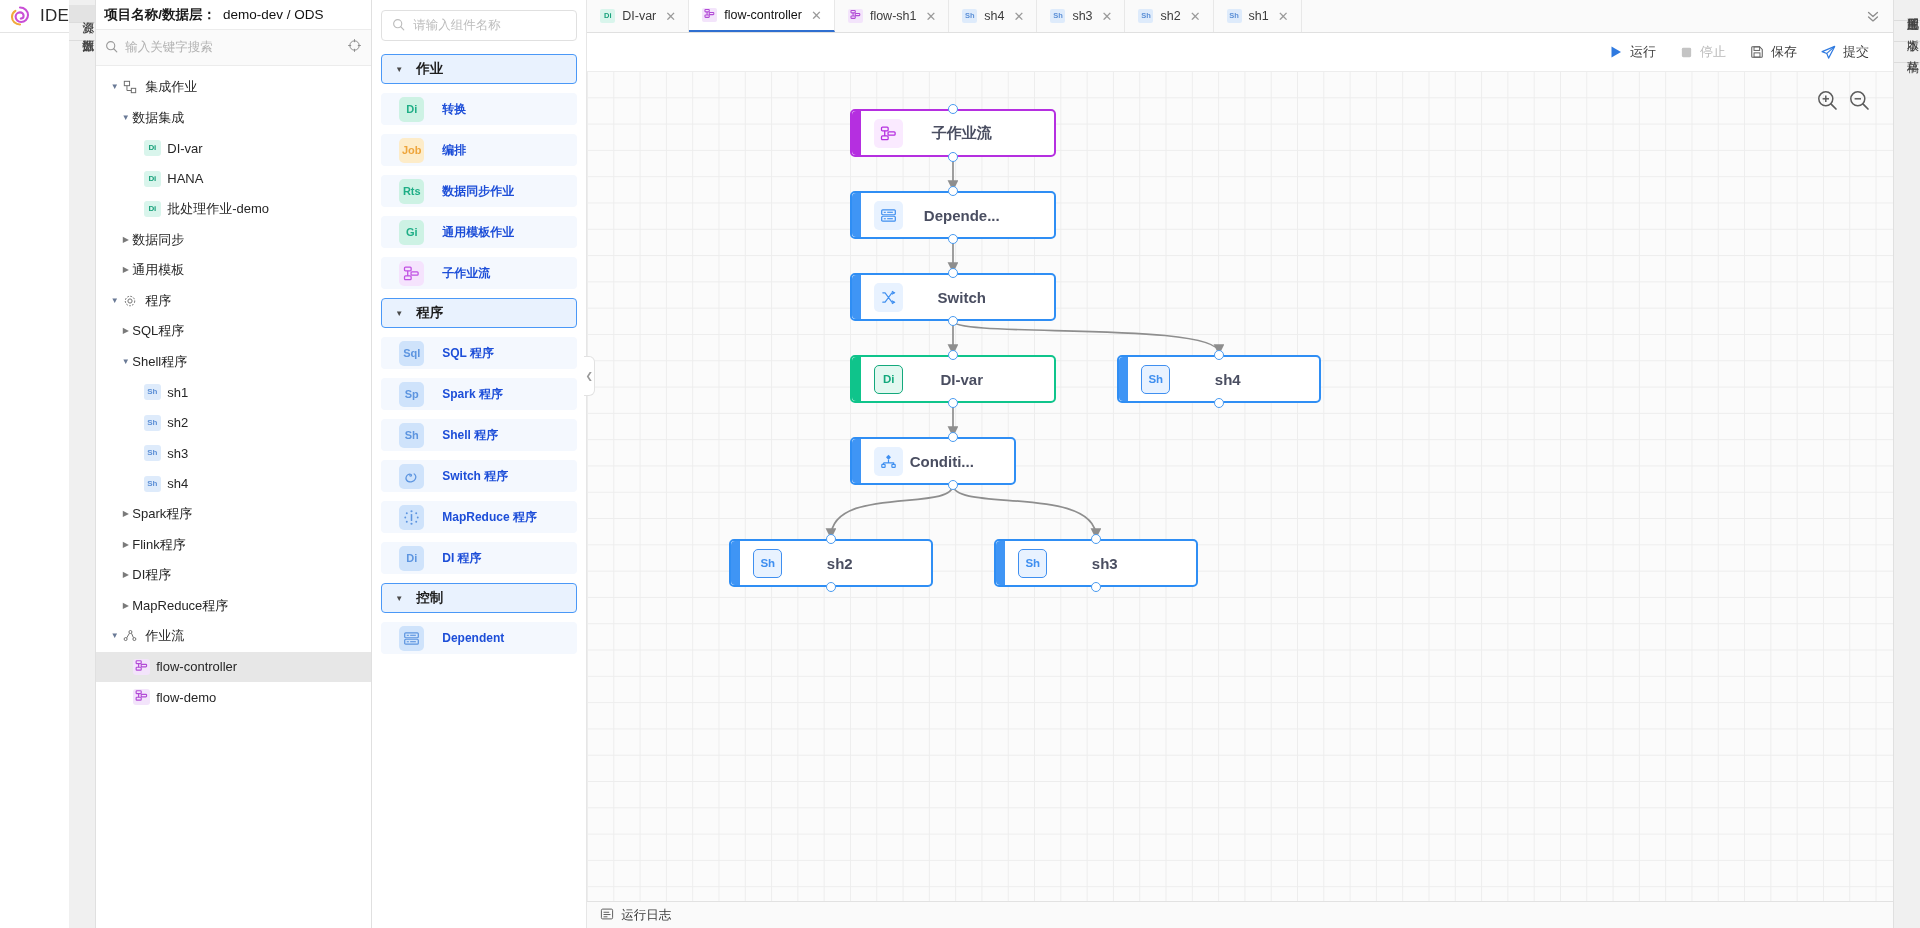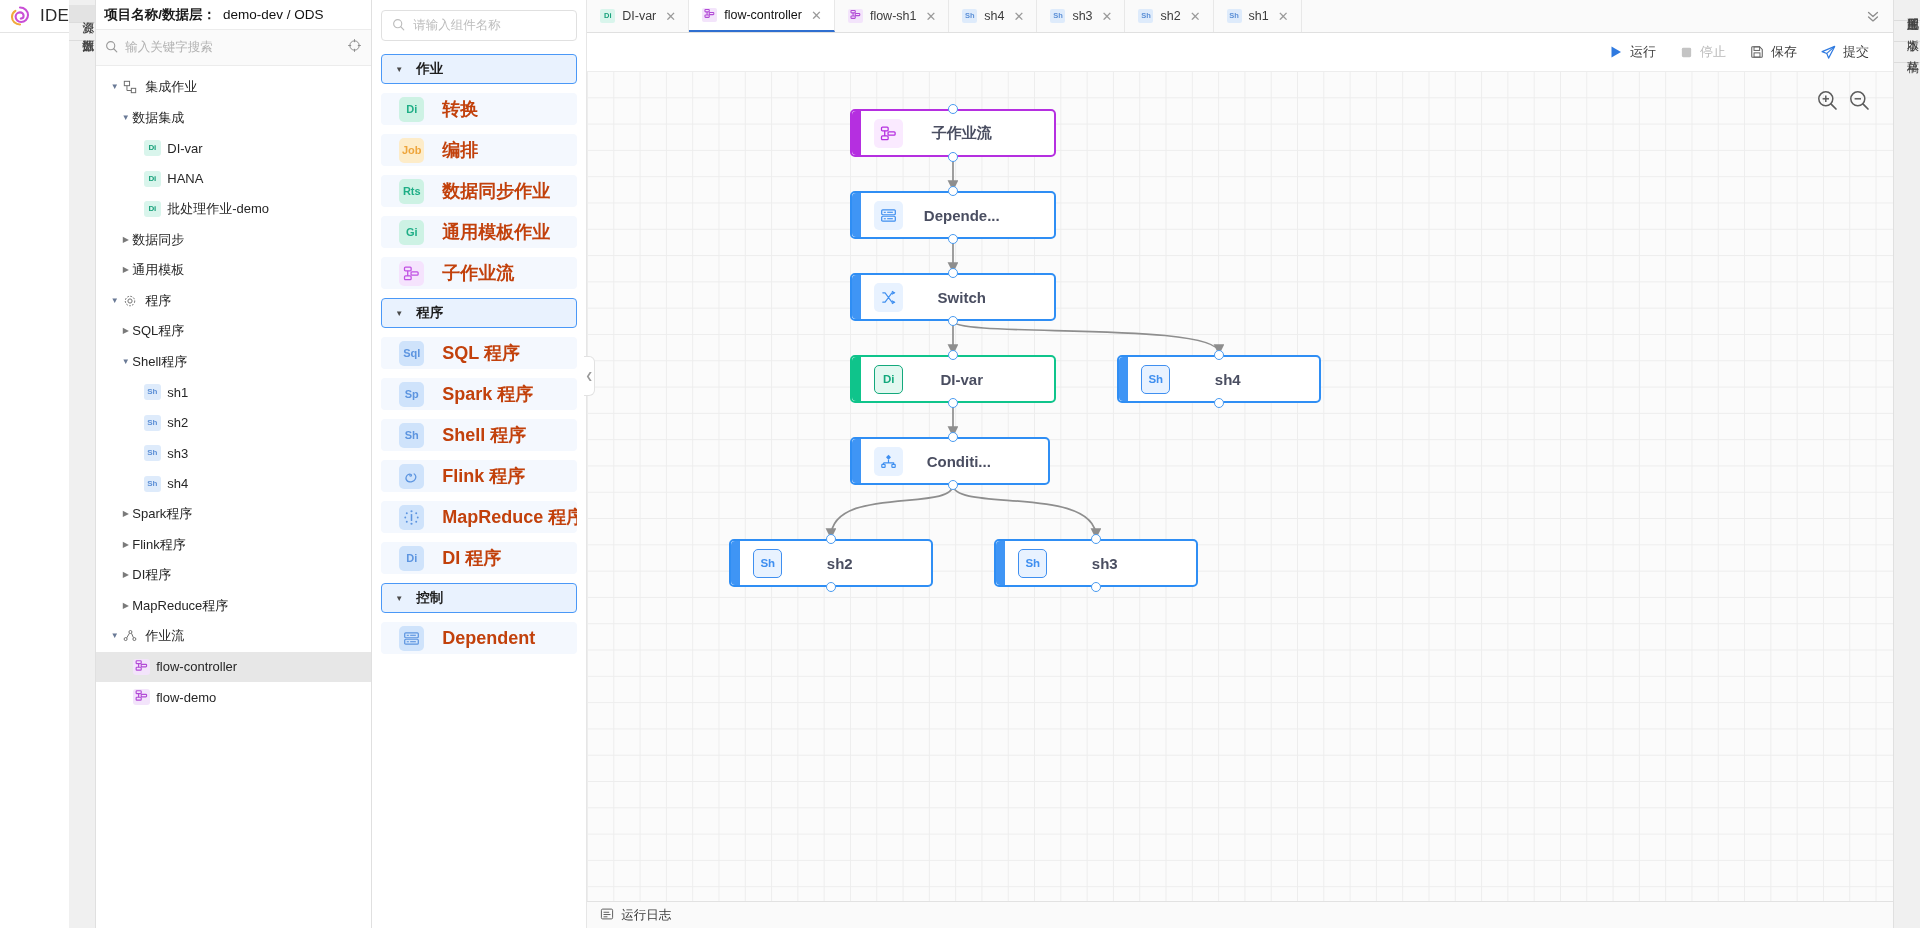--- a/index.html
+++ b/index.html
@@ -93,21 +93,21 @@
     margin-bottom: 9px; cursor: grab; padding-left: 18px; gap: 18px;
   }
   .pal-badge {
     width: 25px; height: 25px; border-radius: 5px; display: flex; align-items: center;
     justify-content: center; font-size: 11px; font-weight: bold; flex: none;
   }
   .pal-badge.g  { background: #cdf2e4; color: #1fae86; }
   .pal-badge.y  { background: #fdecc9; color: #eea53c; }
   .pal-badge.b  { background: #cfe3fb; color: #5d95e0; }
   .pal-badge.p  { background: #f5e3fd; color: #c04fe3; }
-  .pal-item .plabel { font-size: 18px; font-weight: bold; color: #c2410c; white-space: nowrap; text-align: center; }
+  .pal-item .plabel { font-size: 12px; font-weight: bold; color: #1d4ed8; white-space: nowrap; text-align: center; }
   .pal-scroll { overflow: hidden; flex: 1; }
 
   
   .collapse-handle {
     position: absolute; right: -9px; top: 356px; width: 11px; height: 40px;
     background: #ffffff; border: 1px solid #e2e2e2; border-left: none;
     border-radius: 0 6px 6px 0; display: flex; align-items: center; justify-content: center;
     font-size: 9px; color: #9a9a9a; cursor: pointer; z-index: 6;
   }
 
@@ -457,21 +457,21 @@
             <span class="plabel">Shell 程序</span>
           </div>
           <div class="pal-item">
             <span class="pal-badge b">
               <svg width="17" height="17" viewBox="0 0 18 18">
                 <path d="M5.2 14.2c-1.6-1-2.4-2.8-1.9-4.6.6-2.2 2.8-3.4 4.6-3 .9.2 1.3.9 1 1.6-.3.7-1.2.6-1.6.2" fill="none" stroke="currentColor" stroke-width="1.3" stroke-linecap="round"></path>
                 <path d="M5.2 14.2c2.6 1.1 6.3.4 7.7-2.2 1.1-2.1.5-4.5-1.1-5.8" fill="none" stroke="currentColor" stroke-width="1.3" stroke-linecap="round"></path>
                 <circle cx="7.1" cy="7.3" r=".75" fill="currentColor"></circle>
               </svg>
             </span>
-            <span class="plabel">Flink 程序</span>
+            <span class="plabel">Switch 程序</span>
           </div>
           <div class="pal-item">
             <span class="pal-badge b">
               <svg width="17" height="17" viewBox="0 0 18 18">
                 <g fill="currentColor">
                   <circle cx="9" cy="2.4" r="1.15"></circle>
                   <circle cx="14" cy="4.4" r="1.05"></circle>
                   <circle cx="15.6" cy="9" r="1"></circle>
                   <circle cx="14" cy="13.6" r="1.05"></circle>
                   <circle cx="9" cy="15.6" r="1.15"></circle>
@@ -686,21 +686,21 @@
             </div>
             <div class="port" style="left: 361px; top: 197px;"></div>
             <div class="port" style="left: 361px; top: 245px;"></div>
             <div class="node green" style="left: 263px; top: 284px; width: 206px;">
               <div class="accent"></div>
               <div class="nicon" style="border: 1.3px solid currentcolor;">Di</div>
               <div class="nlabel">DI-var</div>
             </div>
             <div class="port" style="left: 361px; top: 279px;"></div>
             <div class="port" style="left: 361px; top: 327px;"></div>
-            <div class="node blue" style="left: 263px; top: 366px; width: 200px;">
+            <div class="node blue" style="left: 263px; top: 366px; width: 166px;">
               <div class="accent"></div>
               <div class="nicon">
                 <svg width="17" height="17" viewBox="0 0 18 18">
                   <path d="M9 1.8 11.6 4.6 9 7.4 6.4 4.6z" fill="currentColor"></path>
                   <path d="M9 7.4v3.1M3.6 10.5h10.8v1.6M3.6 10.5v1.6" fill="none" stroke="currentColor" stroke-width="1.25"></path>
                   <rect x="1.9" y="12.1" width="3.5" height="3.2" rx=".7" fill="none" stroke="currentColor" stroke-width="1.25"></rect>
                   <rect x="12.6" y="12.1" width="3.5" height="3.2" rx=".7" fill="none" stroke="currentColor" stroke-width="1.25"></rect>
                 </svg>
               </div>
               <div class="nlabel">Conditi...</div>

